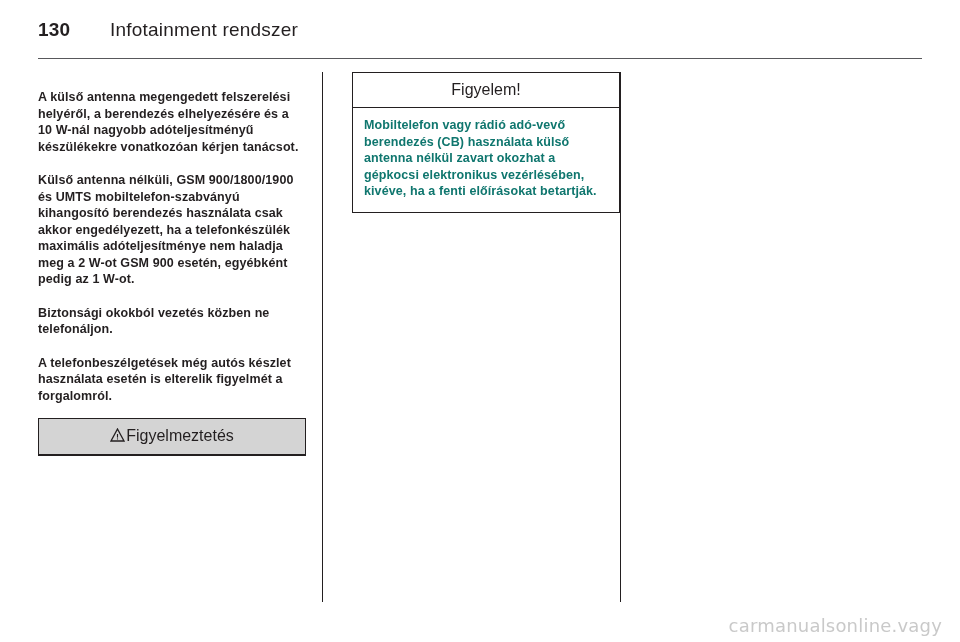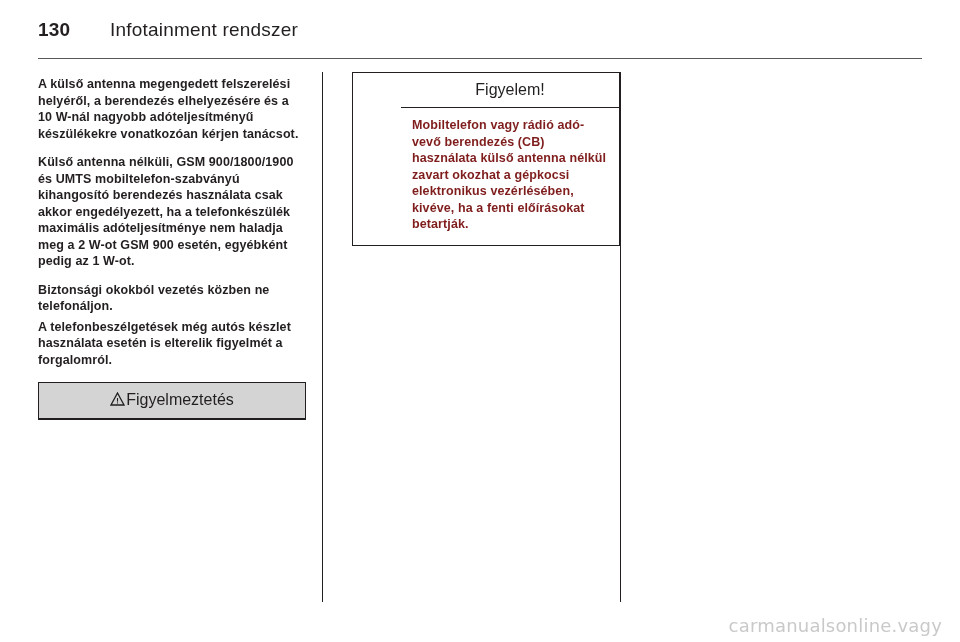--- a/index.html
+++ b/index.html
@@ -64,21 +64,21 @@
   
   .column {
     position: absolute;
     top: 72px;
     width: 268px;
   }
   .col-1 { left: 38px; }
   .col-2 { left: 352px; }
 
   p.body-text {
-    margin: 4px 0 12px 0;
+    margin: 17px 0 12px 0;
     font-size: 12.5px;
     line-height: 16.5px;
     font-weight: bold;
     color: #231f20;
     letter-spacing: 0.1px;
   }
   p.body-text.tight { margin-bottom: 0; }
 
   
   .notice-box {
@@ -103,21 +103,21 @@
   }
   .notice-body {
     padding: 9px 11px 12px 11px;
     background: #ffffff;
   }
   .notice-body p {
     margin: 0;
     font-size: 12.5px;
     line-height: 16.5px;
     font-weight: bold;
-    color: #7f1d1d;
+    color: #0f766e;
     letter-spacing: 0.1px;
   }
 
   
   .watermark {
     position: absolute;
     right: 18px;
     bottom: 6px;
     font-size: 18px;
     color: #c9c9c9;
@@ -152,21 +152,21 @@
             <path d="M7.5 1 L14 13 L1 13 Z" fill="none" stroke="#231f20" stroke-width="1.3" stroke-linejoin="miter"></path>
             <rect x="6.95" y="6" width="1.1" height="3.6" fill="#231f20"></rect>
             <rect x="6.95" y="10.4" width="1.1" height="1.1" fill="#231f20"></rect>
           </svg>
         </span><span>Figyelmeztetés</span>
       </div>
     </div>
   </div>
 
   <div class="column col-2">
-    <div class="notice-box" style="margin-top:0;padding-left:48px;">
+    <div class="notice-box" style="margin-top:0;">
       <div class="notice-head white">
         <span>Figyelem!</span>
       </div>
       <div class="notice-body">
         <p>Mobiltelefon vagy rádió adó-vevő berendezés (CB) használata külső antenna nélkül zavart okozhat a gépkocsi elektronikus vezérlésében, kivéve, ha a fenti előírásokat betartják.</p>
       </div>
     </div>
   </div>
 
   <div class="watermark">carmanualsonline.vagy</div>

